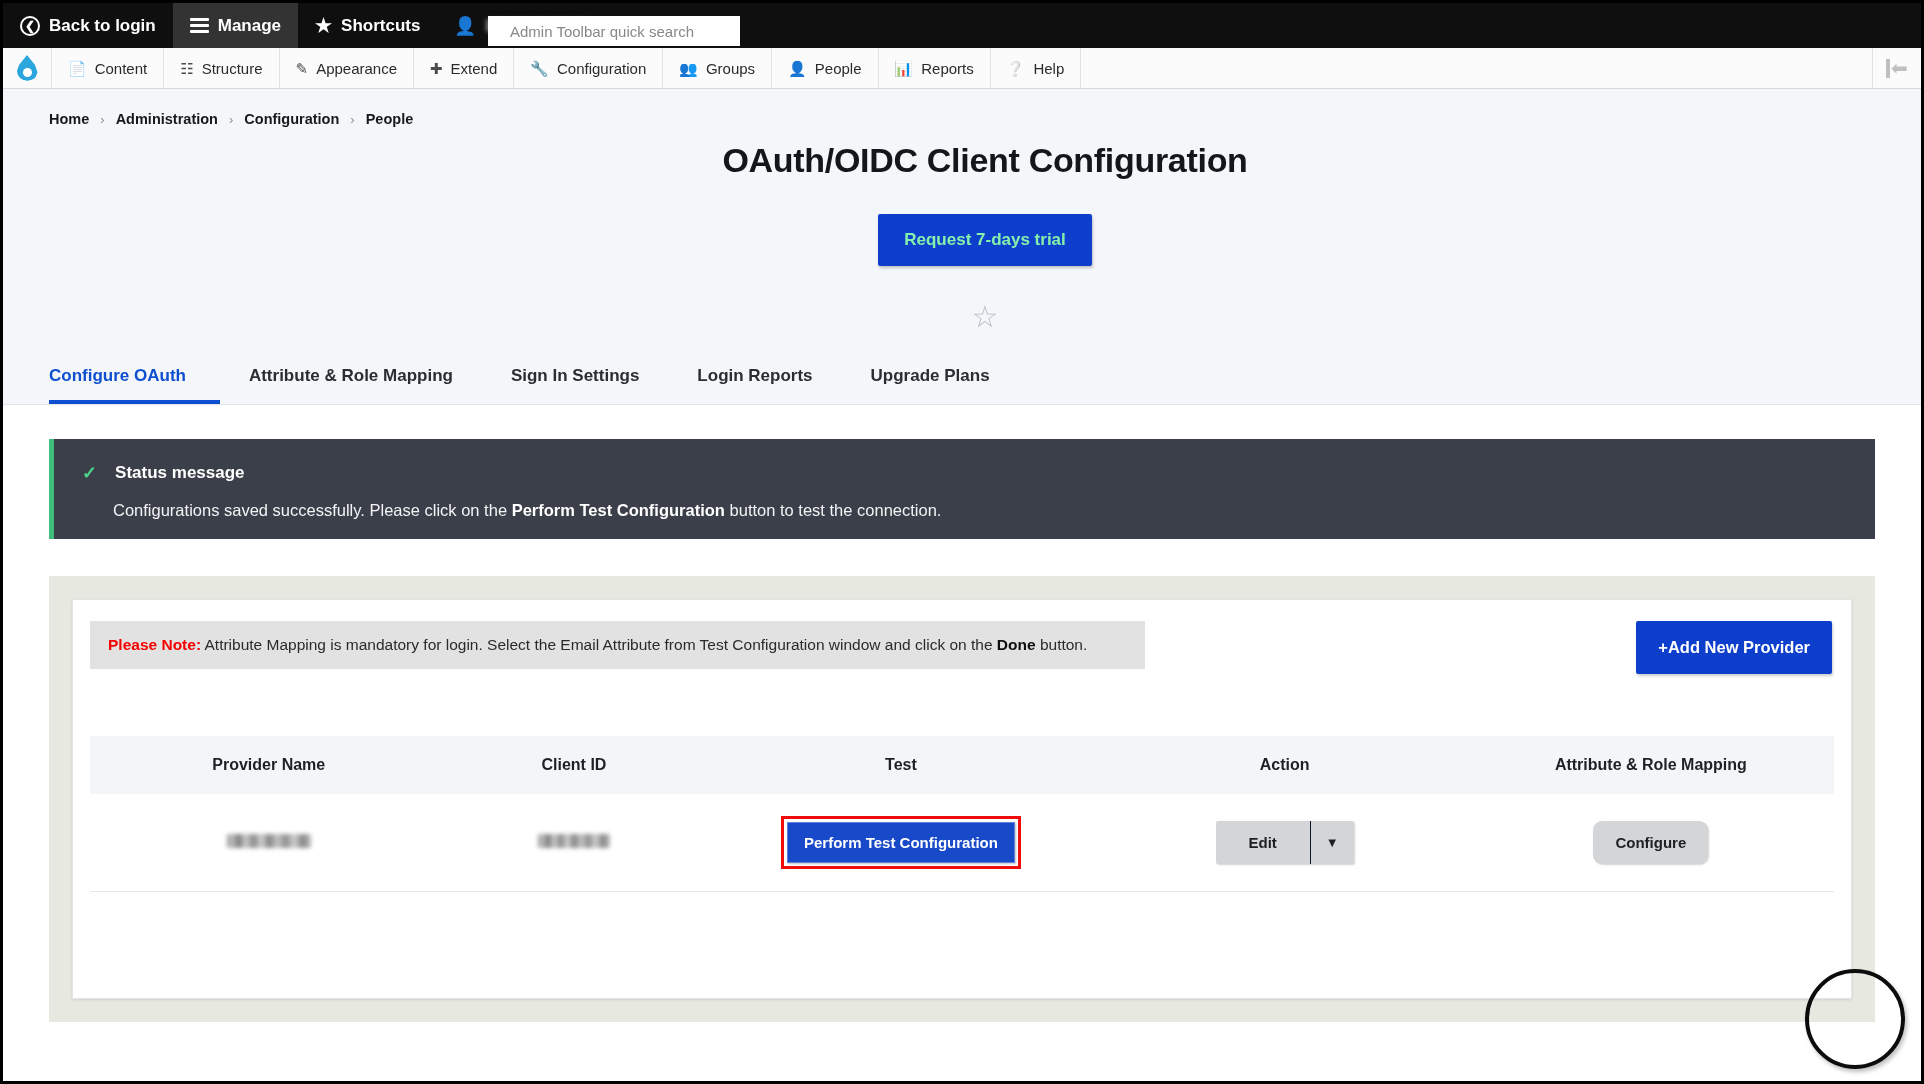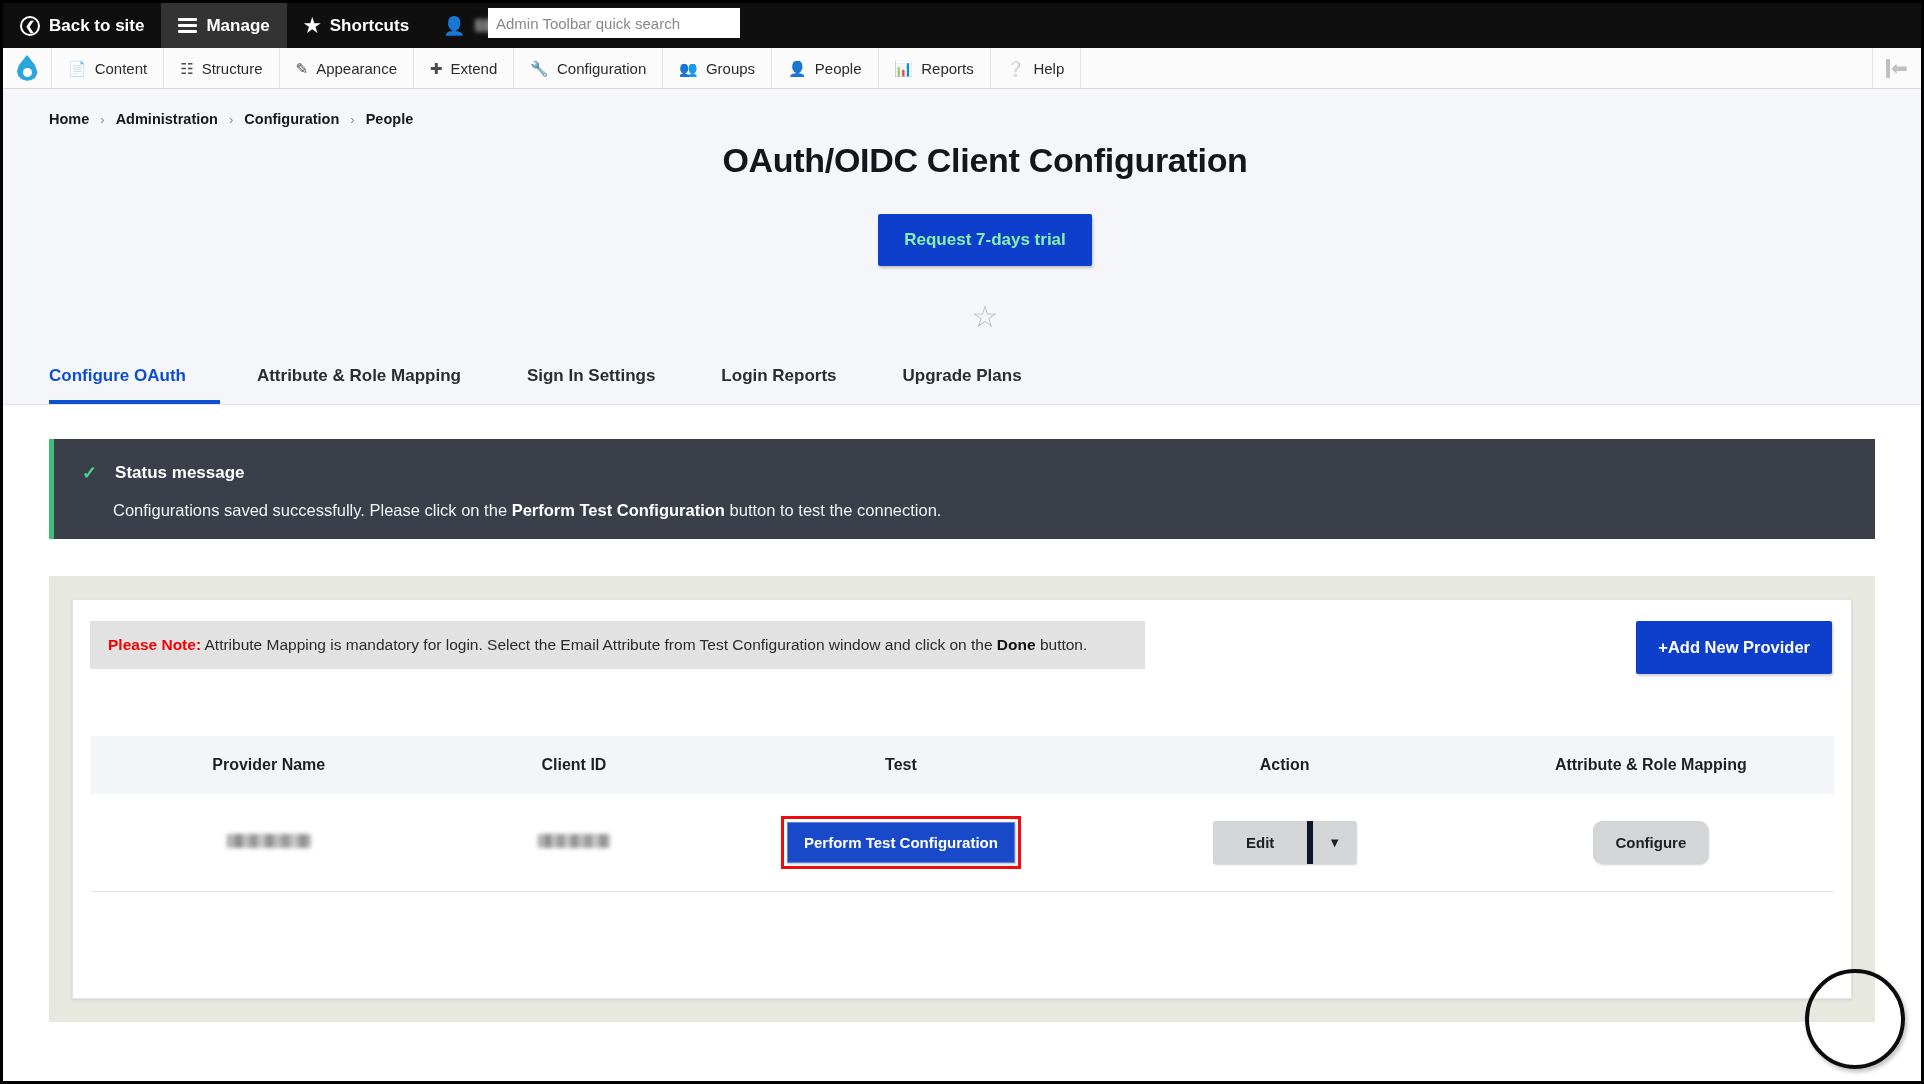--- a/index.html
+++ b/index.html
@@ -66,31 +66,31 @@
     display: inline-block;
     height: 13px;
     border-radius: 2px;
     background: linear-gradient(90deg,#8d8d8d 0%,#6a6a6a 8%,#9a9a9a 15%,#5e5e5e 24%,#a5a5a5 33%,#707070 42%,#9b9b9b 52%,#666 60%,#a0a0a0 70%,#7a7a7a 80%,#959595 90%,#6e6e6e 100%);
     filter: blur(2.1px);
     opacity: .92;
   }
   .toolbar-search {
     position: absolute;
     left: 485px;
-    top: 5px;
+    top: 13px;
     width: 252px;
     height: 30px;
     background: #ffffff;
     border: 0;
     outline: 0;
     font-family: "Liberation Sans", sans-serif;
     font-size: 15px;
     font-weight: normal;
     color: #4a4a4a;
-    padding: 0 8px;
+    padding: 0 22px;
     box-sizing: border-box;
   }
   .toolbar-search::placeholder { color: #888888; }
 
   
   .menu-bar {
     height: 40px;
     background: #fbfbfb;
     border-bottom: 1px solid #d8d8d8;
     display: flex;
@@ -198,21 +198,21 @@
   .star-fav {
     font-size: 30px;
     color: #b7bcc4;
     line-height: 1;
     cursor: pointer;
     margin-top: 2px;
   }
   .tabs {
     display: flex;
     align-items: flex-end;
-    gap: 8px;
+    gap: 0;
     padding-left: 46px;
     margin-top: 24px;
   }
   .tab {
     font-size: 17px;
     font-weight: bold;
     color: #2a2d31;
     padding: 10px 29px 14px 29px;
     cursor: pointer;
     white-space: nowrap;
@@ -355,21 +355,21 @@
     border-radius: 2px;
     overflow: hidden;
     box-shadow: 1px 1px 2px rgba(0,0,0,.18);
   }
   .split-btn .main {
     padding: 13px 33px;
     font-size: 15px;
     font-weight: bold;
     color: #1c1f23;
     cursor: pointer;
-    border-right: 6px solid #0f172a;
+    border-right: 1px solid #0f172a;
   }
   .split-btn .caret {
     padding: 13px 15px;
     font-size: 13px;
     color: #1c1f23;
     cursor: pointer;
     display: flex; align-items: center;
   }
   .configure-btn {
     background: #d3d5d7;
@@ -397,21 +397,21 @@
   }
 </style>
 </head>
 <body>
 
 <div class="screen">
 
   <div class="admin-bar">
     <div class="admin-item">
       <span class="back-icon">❮</span>
-      <span>Back to site</span>
+      <span>Back to login</span>
     </div>
     <div class="admin-item active">
       <span class="hamburger-icon">
           <i></i>
           <i></i>
           <i></i>
         </span>
       <span>Manage</span>
     </div>
     <div class="admin-item">

